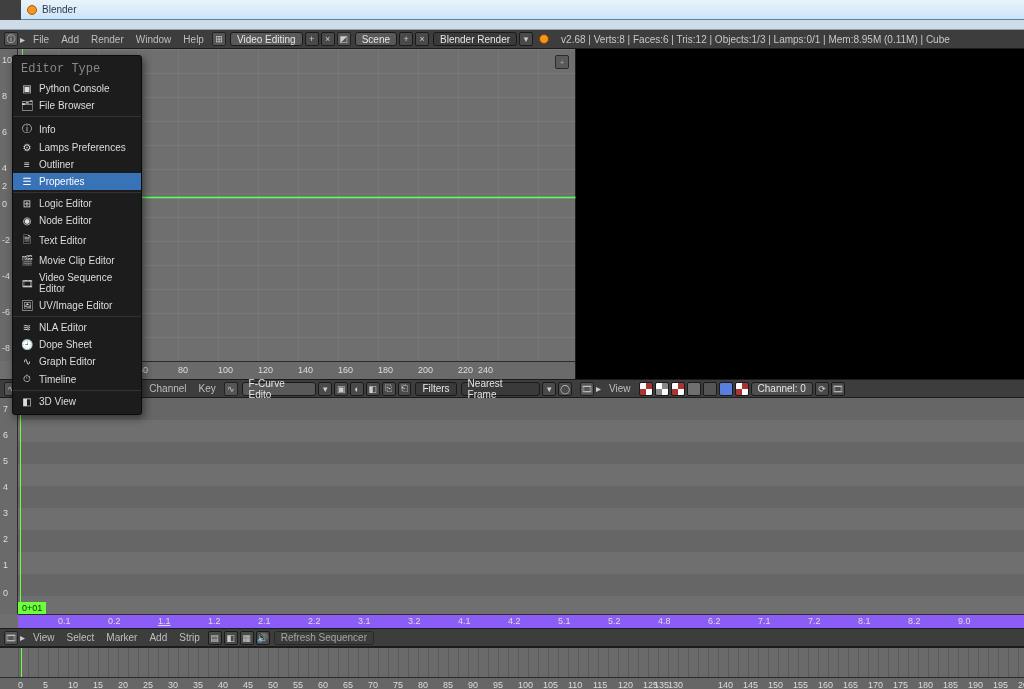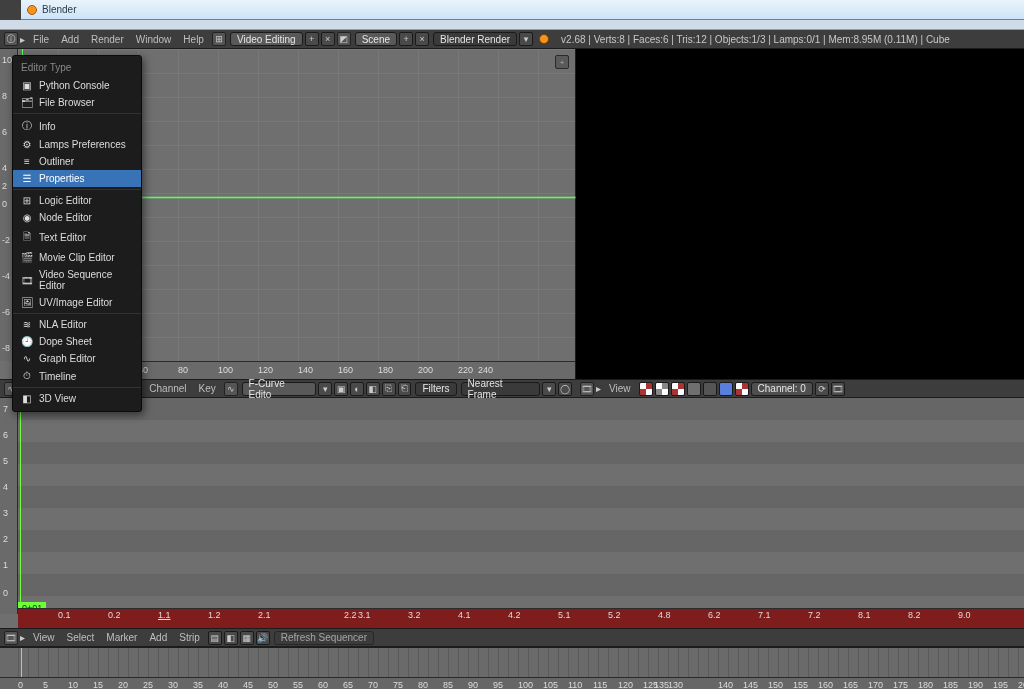--- a/index.html
+++ b/index.html
@@ -29,34 +29,34 @@
     background-color:#6f6f6f;}
   .graph-cursor-h{position:absolute;left:18px;right:0;height:1px;background:#5aff5a;top:148px;box-shadow:0 0 0 1px rgba(90,255,90,.3);}
   .graph-cursor-v{position:absolute;top:0;bottom:18px;width:1px;background:#5aff5a;left:22px;}
   .graph-ruler-h{position:absolute;left:18px;right:0;bottom:0;height:18px;background:#6a6a6a;border-top:1px solid #2b2b2b;color:#ddd;}
   .graph-ruler-h .tick{position:absolute;top:3px;font-size:9px;}
   .frame-tag{position:absolute;left:18px;bottom:0;height:14px;padding:0 4px;background:#6dff3a;color:#053405;font-size:9px;border-radius:2px;line-height:14px;}
   .collapse-btn{position:absolute;top:6px;right:6px;width:14px;height:14px;background:#5a5a5a;border:1px solid #2a2a2a;color:#aaa;display:flex;align-items:center;justify-content:center;border-radius:2px;font-size:8px;}
   .preview-area{width:448px;background:#000;position:relative;border-left:1px solid #000;}
   
   .editor-menu {position:absolute;left:12px;top:55px;width:130px;background:#1c1c1c;border:1px solid #0b0b0b;border-radius:3px;color:#ddd;padding:4px 0;box-shadow:2px 3px 8px rgba(0,0,0,.5);z-index:50;}
-  .editor-menu .section-title{padding:2px 8px 4px;color:#888;font-size:10px;}
+  .editor-menu .section-title{padding:2px 8px 4px;color:#888;font-size:12px;font-family:Liberation Mono, monospace;}
   .editor-menu .sep{height:1px;background:#333;margin:2px 0;}
   .editor-menu .row{display:flex;align-items:center;gap:6px;padding:3px 8px;cursor:pointer;font-size:10px;}
   .editor-menu .row.active{background:#3873b7;color:#fff;}
   .mi{width:12px;text-align:center;}
   
   .toolbar{height:19px;background:#3d3d3d;border-top:1px solid #1c1c1c;border-bottom:1px solid #1c1c1c;display:flex;align-items:center;gap:2px;padding:0 4px;color:#bfbfbf;}
   
   .vse{position:relative;height:230px;background:#6f6f6f;}
   .vse-tracks{position:absolute;left:18px;right:0;top:0;bottom:14px;
     background-image:repeating-linear-gradient(#666 0 22px,#6f6f6f 22px 44px);}
   .vse-ruler-v{position:absolute;left:0;top:0;width:18px;bottom:14px;background:#6a6a6a;border-right:1px solid #2b2b2b;color:#ddd;}
   .vse-ruler-v .tick{position:absolute;left:3px;font-size:9px;}
-  .vse-ruler-h{position:absolute;left:18px;right:0;bottom:0;height:20px;background:#7f1d1d;border-top:1px solid #2b2b2b;color:#ddd;text-align:right;}
+  .vse-ruler-h{position:absolute;left:18px;right:0;bottom:0;height:14px;background:#8b5cf6;border-top:1px solid #2b2b2b;color:#ddd;text-align:right;}
   .vse-ruler-h .tick{position:absolute;top:1px;font-size:9px;}
   .vse-cursor{position:absolute;left:20px;top:0;bottom:14px;width:1px;background:#6dff3a;}
   .vse-tag{position:absolute;left:18px;bottom:14px;padding:0 4px;height:12px;background:#6dff3a;color:#053405;font-size:9px;line-height:12px;border-radius:0;}
   
   .timeline{position:relative;height:46px;background:#6a6a6a;border-top:1px solid #1c1c1c;}
   .tl-top{position:absolute;left:0;right:0;top:0;bottom:16px;}
   .tl-cursor{position:absolute;left:21px;top:0;bottom:0;width:1px;background:#6dff3a;}
   .tl-grid{position:absolute;left:18px;right:0;top:0;bottom:0;background-image:repeating-linear-gradient(90deg,#5a5a5a 0 1px,transparent 1px 10px);}
   .tl-ruler{position:absolute;left:0;right:0;bottom:0;height:16px;background:#666;border-top:1px solid #2b2b2b;color:#ddd;}
   .tl-ruler .tick{position:absolute;top:2px;font-size:9px;}
@@ -175,21 +175,21 @@
       <span class="tick" style="top: 162px;">1</span>
       <span class="tick" style="top: 190px;">0</span>
     </div>
   <span class="vse-tag">0+01</span>
   <div class="vse-ruler-h" id="vse-xticks">
       <span class="tick" style="left: 40px;">0.1</span>
       <span class="tick" style="left: 90px;">0.2</span>
       <span class="tick" style="left: 140px; text-decoration: underline;">1.1</span>
       <span class="tick" style="left: 190px;">1.2</span>
       <span class="tick" style="left: 240px;">2.1</span>
-      <span class="tick" style="left: 290px; margin-left: 36px;">2.2</span>
+      <span class="tick" style="left: 290px;">2.2</span>
       <span class="tick" style="left: 340px;">3.1</span>
       <span class="tick" style="left: 390px;">3.2</span>
       <span class="tick" style="left: 440px;">4.1</span>
       <span class="tick" style="left: 490px;">4.2</span>
       <span class="tick" style="left: 540px;">5.1</span>
       <span class="tick" style="left: 590px;">5.2</span>
       <span class="tick" style="left: 640px;">4.8</span>
       <span class="tick" style="left: 690px;">6.2</span>
       <span class="tick" style="left: 740px;">7.1</span>
       <span class="tick" style="left: 790px;">7.2</span>

